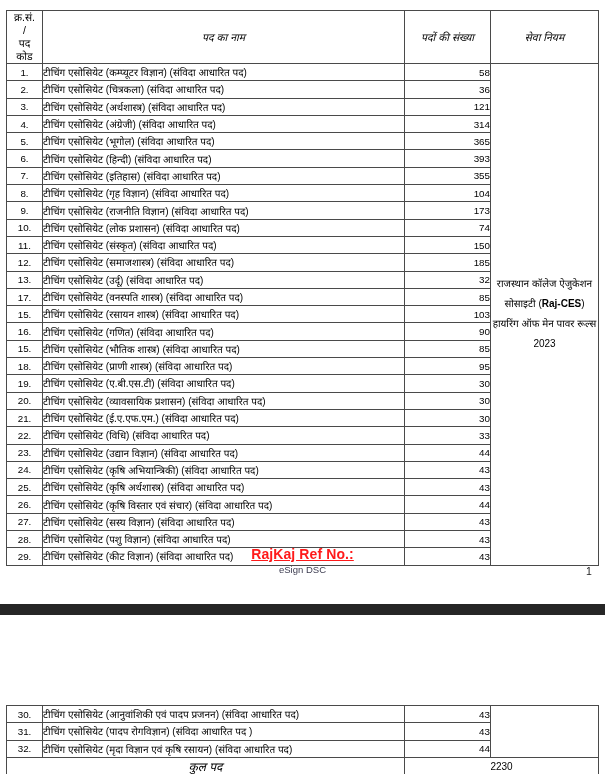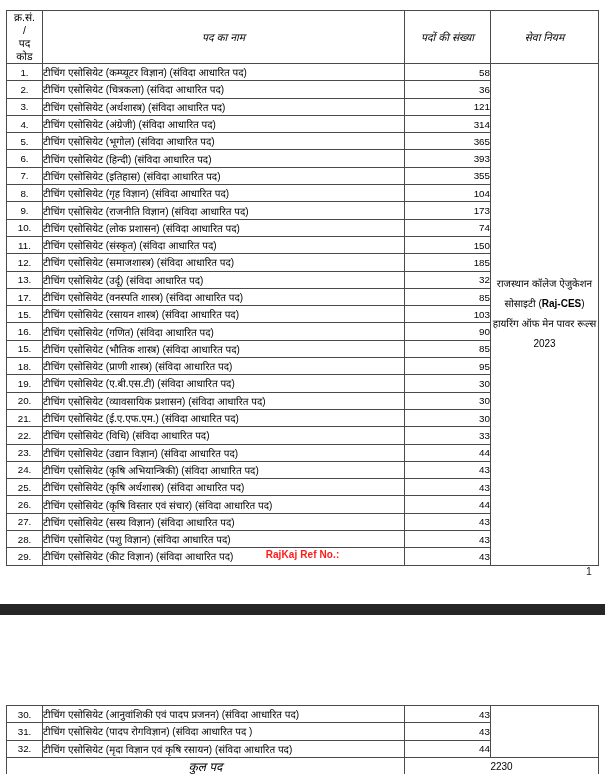--- a/index.html
+++ b/index.html
@@ -100,23 +100,24 @@
   .footer-block {
     position: absolute;
     left: 0;
     top: 549px;
     width: 605px;
     text-align: center;
   }
   .ref-line {
     color: #ff1a1a;
     font-weight: bold;
-    font-size: 10px;
+    font-size: 14px;
     line-height: 11.5px;
     letter-spacing: 0.1px;
+    text-decoration: underline;
   }
   .esign {
     color: #3c3c50;
     font-size: 9.5px;
     margin-top: 3px;
   }
   .page-number {
     position: absolute;
     left: 586px;
     top: 565px;
@@ -316,20 +317,21 @@
       <tr>
         <td class="sno">29.</td>
         <td class="pname">टीचिंग एसोसियेट (कीट विज्ञान) (संविदा आधारित पद)</td>
         <td class="count">43</td>
       </tr>
     </tbody>
 </table>
 
 <div class="footer-block">
   <div class="ref-line">RajKaj Ref No.:</div>
+  <div class="esign">eSign DSC</div>
 </div>
 <div class="page-number">1</div>
 
 <div class="page-break-band"></div>
 
 <table class="doc-table page-two">
   <colgroup>
     <col class="c-sno">
       <col class="c-name">
       <col class="c-count">

